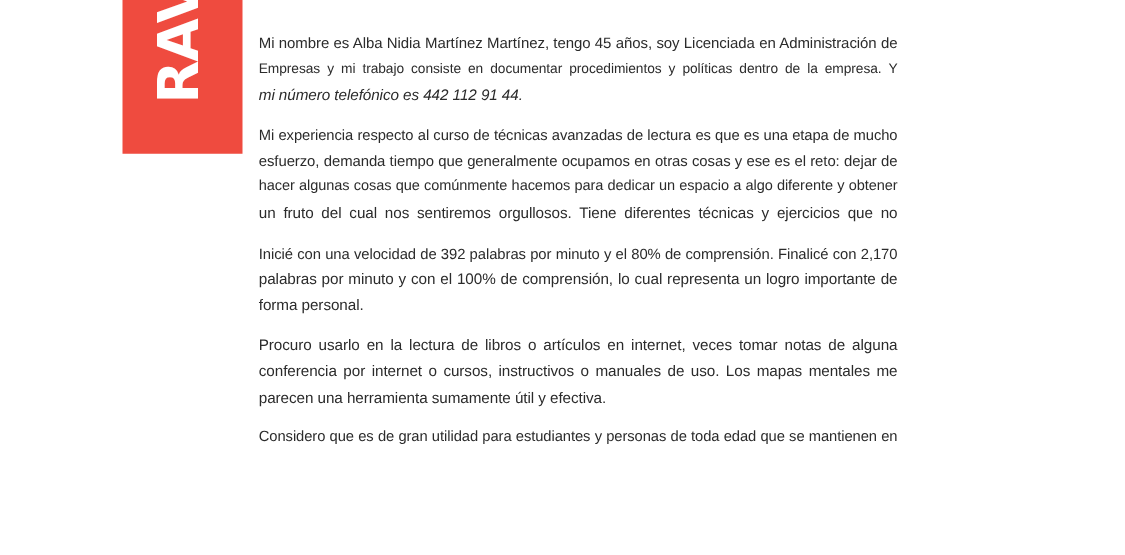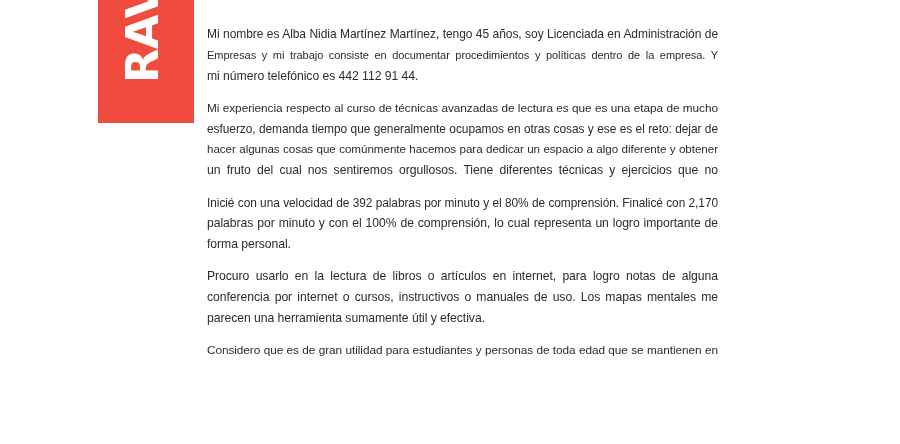--- a/index.html
+++ b/index.html
@@ -74,39 +74,39 @@
 <div class="brand-banner"></div>
 <div class="brand-text">
   <span class="brand-text-inner">RAV</span>
 </div>
 
 <div class="doc-body">
 
   <div class="paragraph">
     <span class="line" style="display: block; font-size: 11.9981px;">Mi nombre es Alba Nidia Martínez Martínez, tengo 45 años, soy Licenciada en Administración de</span>
     <span class="line" style="display: block; font-size: 11px;">Empresas y mi trabajo consiste en documentar procedimientos y políticas dentro de la empresa. Y</span>
-    <span class="line last" style="display: block;">mi número telefónico es 442 112 91 44.</span>
+    <span class="line last" style="display: block; font-style: italic;">mi número telefónico es 442 112 91 44.</span>
   </div>
 
   <div class="paragraph">
     <span class="line" style="display: block; font-size: 11.8153px;">Mi experiencia respecto al curso de técnicas avanzadas de lectura es que es una etapa de mucho</span>
     <span class="line" style="display: block; font-size: 11.9289px;">esfuerzo, demanda tiempo que generalmente ocupamos en otras cosas y ese es el reto: dejar de</span>
     <span class="line" style="display: block; font-size: 11.638px;">hacer algunas cosas que comúnmente hacemos para dedicar un espacio a algo diferente y obtener</span>
     <span class="line" style="display: block;">un fruto del cual nos sentiremos orgullosos. Tiene diferentes técnicas y ejercicios que no</span>
   </div>
 
 
   <div class="paragraph">
     <span class="line" style="display: block; font-size: 11.8605px;">Inicié con una velocidad de 392 palabras por minuto y el 80% de comprensión. Finalicé con 2,170</span>
     <span class="line" style="display: block;">palabras por minuto y con el 100% de comprensión, lo cual representa un logro importante de</span>
     <span class="line last" style="display: block;">forma personal.</span>
   </div>
 
   <div class="paragraph">
-    <span class="line" style="display: block;">Procuro usarlo en la lectura de libros o artículos en internet, para logro notas de alguna</span>
+    <span class="line" style="display: block;">Procuro usarlo en la lectura de libros o artículos en internet, veces tomar notas de alguna</span>
     <span class="line" style="display: block;">conferencia por internet o cursos, instructivos o manuales de uso. Los mapas mentales me</span>
     <span class="line last" style="display: block;">parecen una herramienta sumamente útil y efectiva.</span>
   </div>
 
   <div class="paragraph">
     <span class="line" style="display: block; font-size: 11.7928px;">Considero que es de gran utilidad para estudiantes y personas de toda edad que se mantienen en</span>
 
   </div>
 
 </div>

